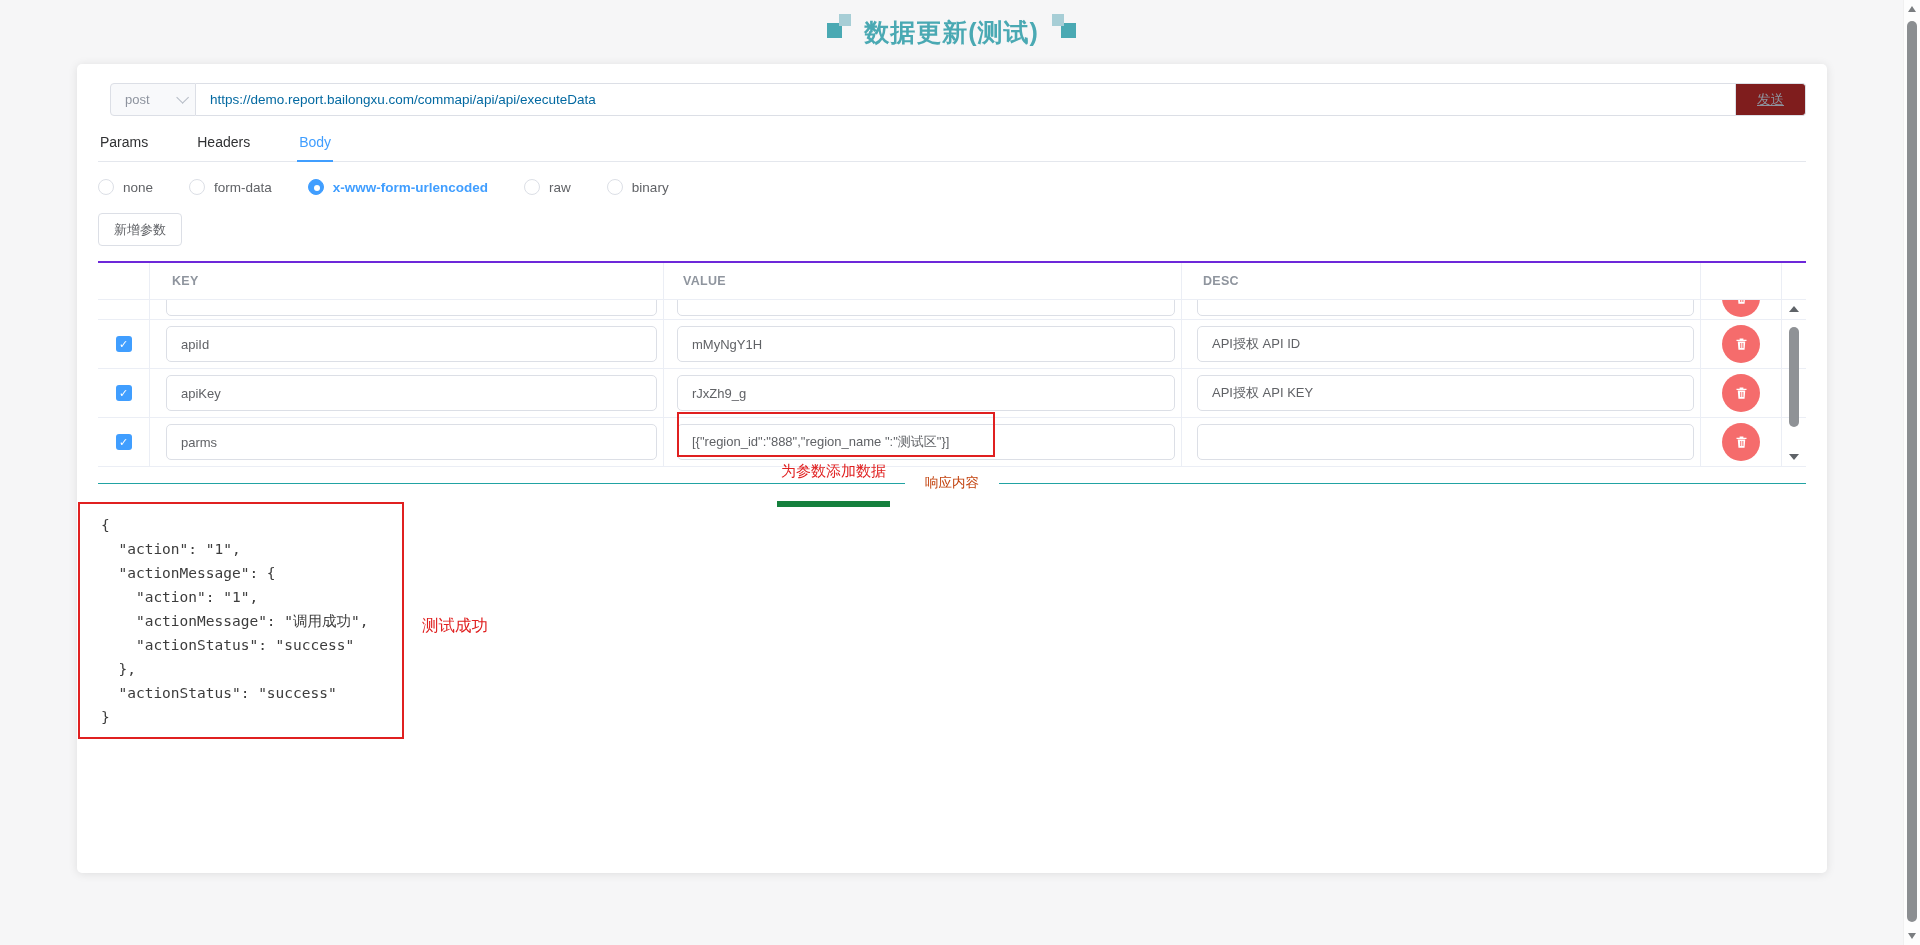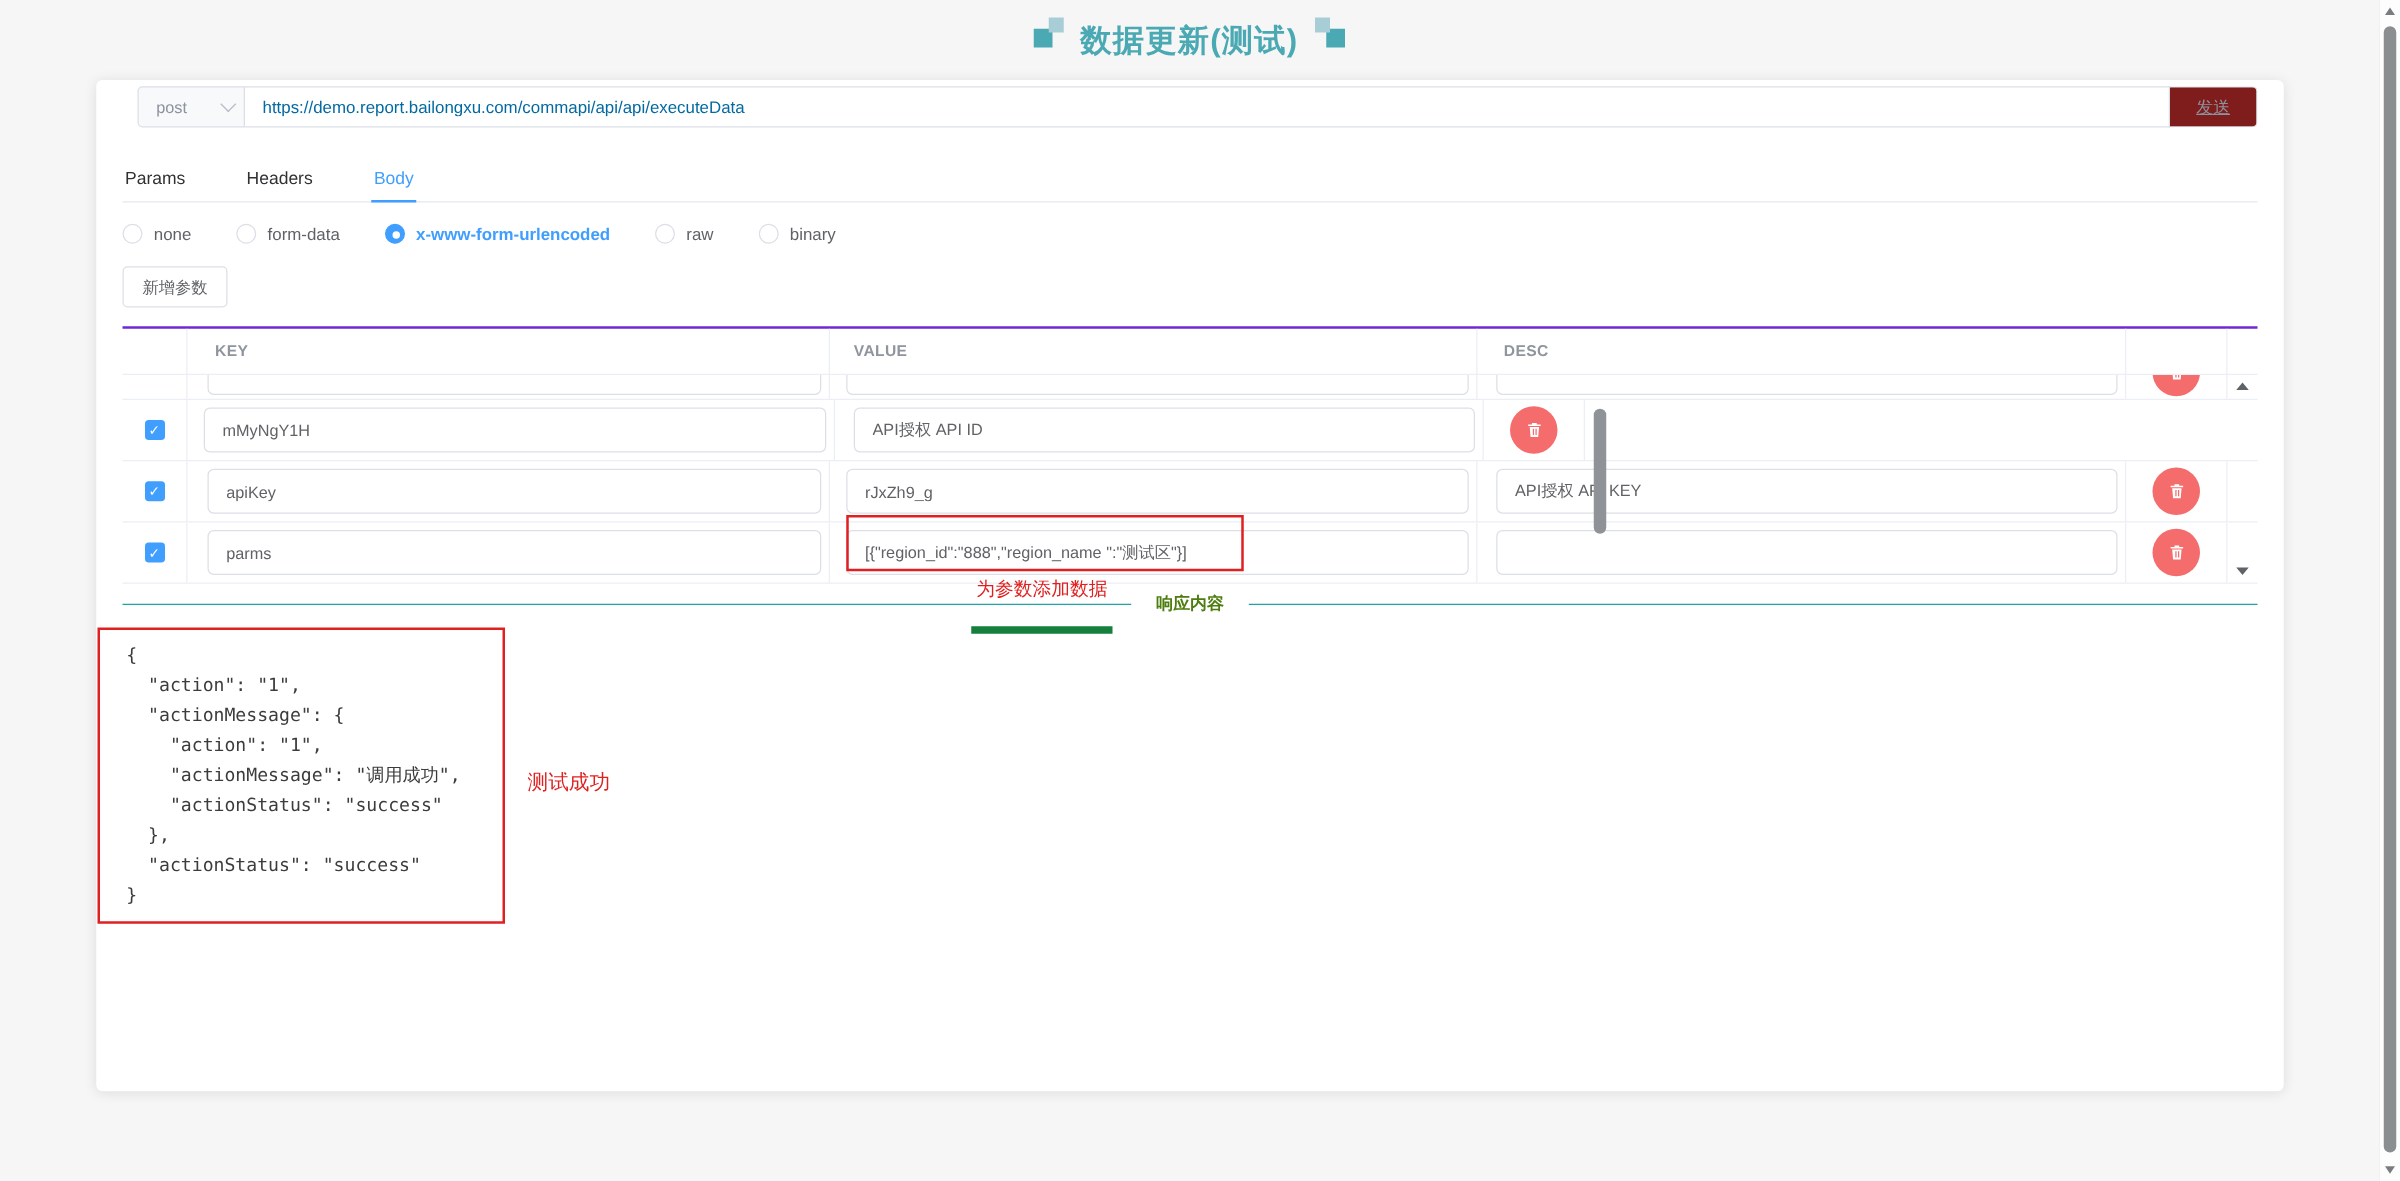--- a/index.html
+++ b/index.html
@@ -13,21 +13,21 @@
   .blocks-icon { position:relative; width:25px; height:26px; display:inline-block; }
   .blocks-icon .sq-dark  { position:absolute; left:0; bottom:1px; width:15px; height:15px; background:#4aa9b3; }
   .blocks-icon .sq-light { position:absolute; right:1px; top:1px; width:12px; height:12px; background:#a7ced6; }
   .blocks-icon.mirror { transform:scaleX(-1); }
 
   
   .card { position:absolute; left:77px; top:64px; width:1750px; height:809px;
     background:#fff; border-radius:5px; box-shadow:0 1px 10px rgba(0,0,0,.10); }
 
   
-  .req-bar { position:absolute; left:33px; top:19px; width:1696px; height:19px; display:flex;align-items:flex-end; }
+  .req-bar { position:absolute; left:33px; top:19px; width:1696px; height:19px; display:flex; }
   .method-select { width:86px; height:33px; background:#f8f9fb; border:1px solid #dcdfe6;
     border-radius:4px 0 0 4px; display:flex; align-items:center; padding:0 10px 0 14px;
     color:#8d939e; font-size:13px; cursor:pointer; }
   .method-select .chev { margin-left:auto; width:9px; height:9px; border-right:1.5px solid #b6bcc6;
     border-bottom:1.5px solid #b6bcc6; transform:rotate(45deg) translateY(-3px); }
   .url-input { flex:1; height:33px; border:1px solid #dcdfe6; border-left:none; background:#fff;
     padding:0 14px; font-size:13.5px; color:#0369a1; outline:none; }
   .send-btn { width:70px; height:33px; background:#7f1d1d; border:1px solid #dcdfe6; border-left:none;
     border-radius:0 4px 4px 0; color:#8d939e; font-size:13.5px; cursor:pointer;text-decoration:underline; }
 
@@ -80,21 +80,21 @@
   .tsb-thumb { position:absolute; left:7px; top:44px; width:10px; height:100px; background:#8f9296; border-radius:5px; }
 
   
   .parm-red-box { position:absolute; left:600px; top:348px; width:318px; height:45px;
     border:2px solid #e02020; pointer-events:none; }
 
   
   .resp-divider { position:absolute; left:21px; top:408px; width:1708px; height:22px;
     display:flex; align-items:center; }
   .resp-divider .line { flex:1; height:1px; background:#21a3a3; }
-  .resp-divider .dlabel { margin:0 20px; font-size:13.5px; color:#4d7c0f;font-weight:bold; }
+  .resp-divider .dlabel { margin:0 20px; font-size:13.5px; color:#c2410c; }
   .param-note { position:absolute; left:700px; top:398px; font-size:15px; color:#e02020;
     border-bottom:6px solid #15803d; padding:0 4px 20px 4px; background:transparent; }
   .result-note { position:absolute; left:345px; top:551px; font-size:16.5px; color:#e02020;font-family:Liberation Mono, monospace; }
 
   
   .resp-box { position:absolute; left:1px; top:438px; width:326px; height:237px; border:2px solid #e02020; }
   .resp-box pre { margin:9px 0 0 21px; font-family:"DejaVu Sans Mono","Liberation Mono",monospace;
     font-size:14.5px; line-height:24px; color:#3c3c3c; white-space:pre; }
 
   
@@ -198,20 +198,23 @@
       </div>
       <div class="col-sb">
           <div class="tsb-arrow tsb-up"></div>
         </div>
     </div>
 
     <div class="t-row t-body-row">
       <div class="col-check">
           <span class="checkbox">✓</span>
         </div>
+      <div class="col-key">
+          <input class="cell-input" value="apiId" style="">
+        </div>
       <div class="col-value">
           <input class="cell-input" value="mMyNgY1H" style="">
         </div>
       <div class="col-desc">
           <input class="cell-input" value="API授权 API ID" style="">
         </div>
       <div class="col-del">
         <button class="del-btn">
           <svg width="15" height="16" viewBox="0 0 24 24" fill="#fff">
               <path d="M9 3h6v2h5v2H4V5h5V3zm-3 5h12l-1.1 13H7.1L6 8zm4 2.5v8h1.6v-8H10zm3.4 0v8H15v-8h-1.6z"></path>

